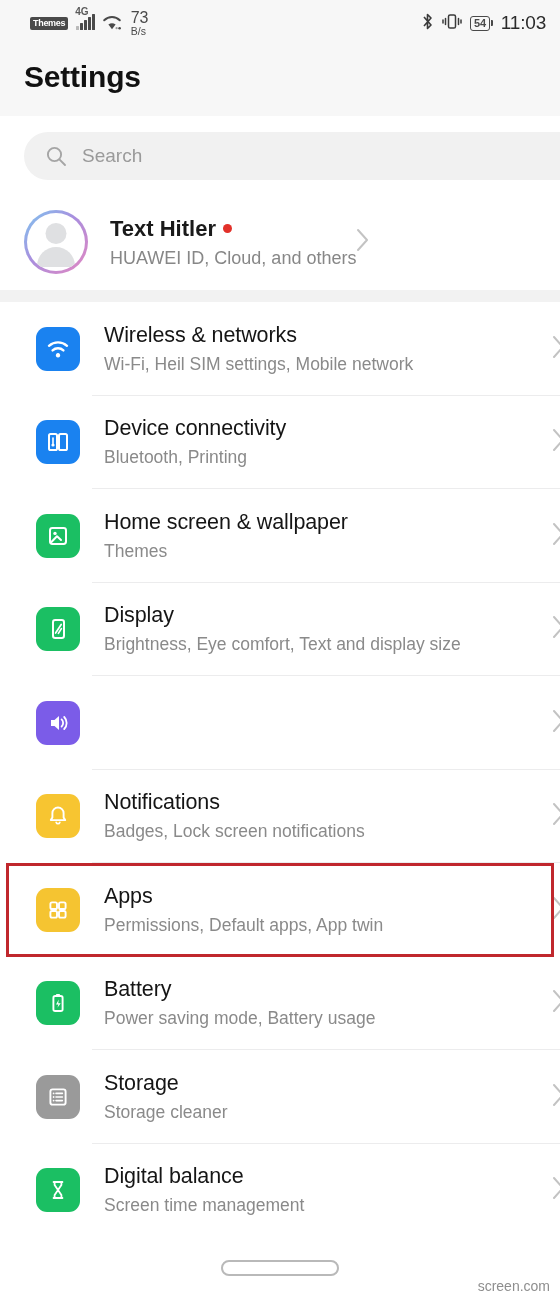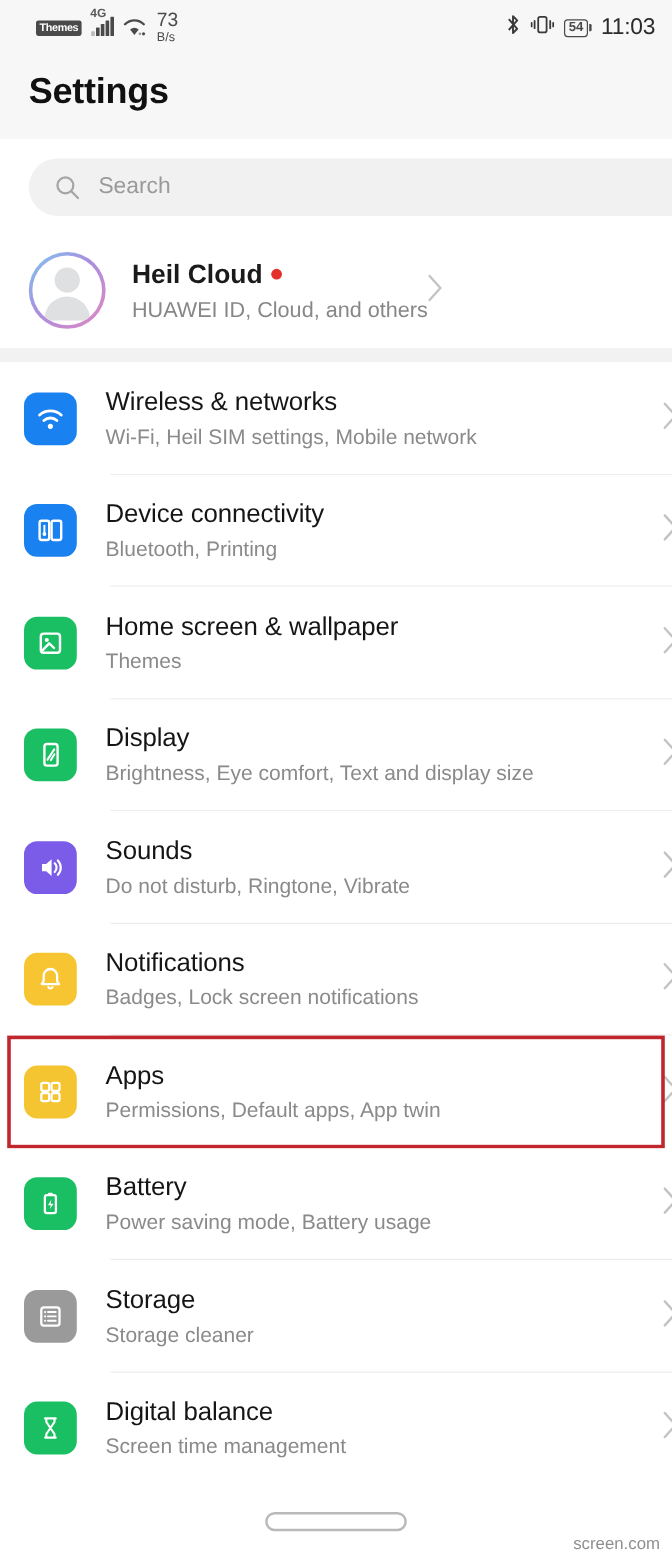--- a/index.html
+++ b/index.html
@@ -122,21 +122,21 @@
     background: #e2312a; margin-left: 7px; display: inline-block;
   }
   .acct-sub { font-size: 18px; color: #878787; margin-top: 6px; }
 
   .band { height: 12px; background: #f2f2f2; }
 
   
   .list { background: #ffffff; position: relative; }
   .row {
     display: flex; align-items: center;
-    padding-left: 20px; height: 93.5px;
+    padding-left: 36px; height: 93.5px;
     position: relative; background: #ffffff;
   }
   .row .ico {
     width: 44px; height: 44px; border-radius: 11px;
     flex: 0 0 auto; display: flex; align-items: center; justify-content: center;
   }
   .row .texts { margin-left: 24px; }
   .row .t { font-size: 21.5px; color: #151515; letter-spacing: -0.1px; }
   .row .s { font-size: 17.5px; color: #8a8a8a; margin-top: 6px; }
   .row .chev {
@@ -236,21 +236,21 @@
 
   <div class="account">
     <div class="avatar">
       <div class="avatar-in">
         <span class="av-head"></span>
         <span class="av-body"></span>
       </div>
     </div>
     <div class="acct-text">
       <div class="acct-name">
-        <span>Heil Cloud</span>
+        <span>Text Hitler</span>
         <span class="reddot"></span>
       </div>
       <div class="acct-sub">HUAWEI ID, Cloud, and others</div>
     </div>
     <span class="chev">
       <svg width="14" height="26" viewBox="0 0 14 26">
           <path d="M2 3 L11 13 L2 23" stroke="#c3c3c3" stroke-width="2" fill="none" stroke-linecap="round" stroke-linejoin="round"></path>
         </svg>
     </span>
   </div>
@@ -341,24 +341,20 @@
     </div>
 
     <div class="row">
       <span class="ico" style="background:#7b5ce8">
         <svg width="30" height="30" viewBox="0 0 30 30">
           <path d="M8 12 L11.5 12 L16 8 L16 22 L11.5 18 L8 18 Z" fill="#fff"></path>
           <path d="M18.6 11.4 a5 5 0 0 1 0 7.2" stroke="#fff" stroke-width="1.8" fill="none" stroke-linecap="round"></path>
           <path d="M21.2 9 a8.6 8.6 0 0 1 0 12" stroke="#fff" stroke-width="1.8" fill="none" stroke-linecap="round"></path>
         </svg>
       </span>
-      <div class="texts">
-        <div class="t">Sounds</div>
-        <div class="s">Do not disturb, Ringtone, Vibrate</div>
-      </div>
       <span class="chev">
         <svg width="14" height="26" viewBox="0 0 14 26">
             <path d="M2 3 L11 13 L2 23" stroke="#c3c3c3" stroke-width="2" fill="none" stroke-linecap="round" stroke-linejoin="round"></path>
           </svg>
       </span>
       <span class="sep"></span>
     </div>
 
     <div class="row">
       <span class="ico" style="background:#f7c531">

